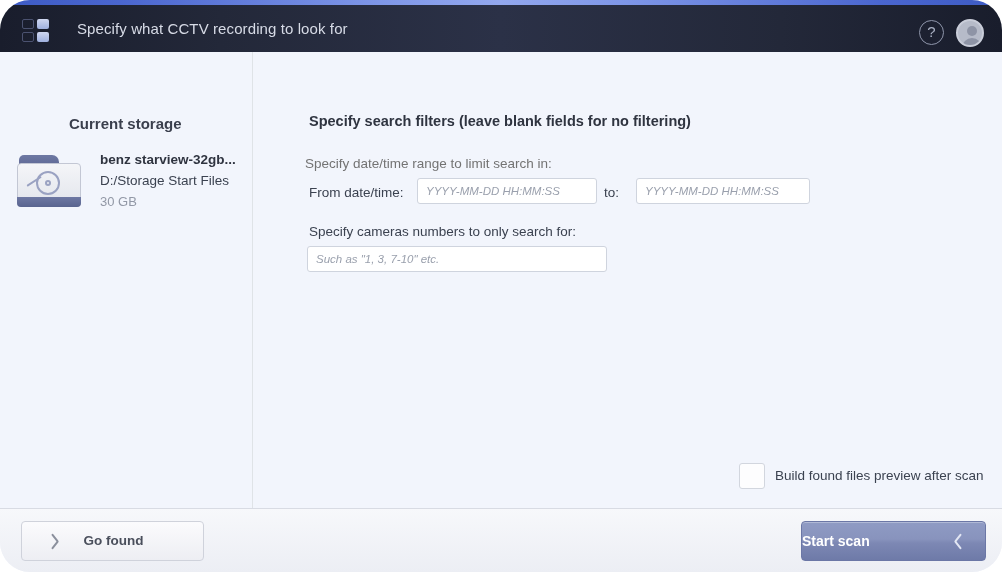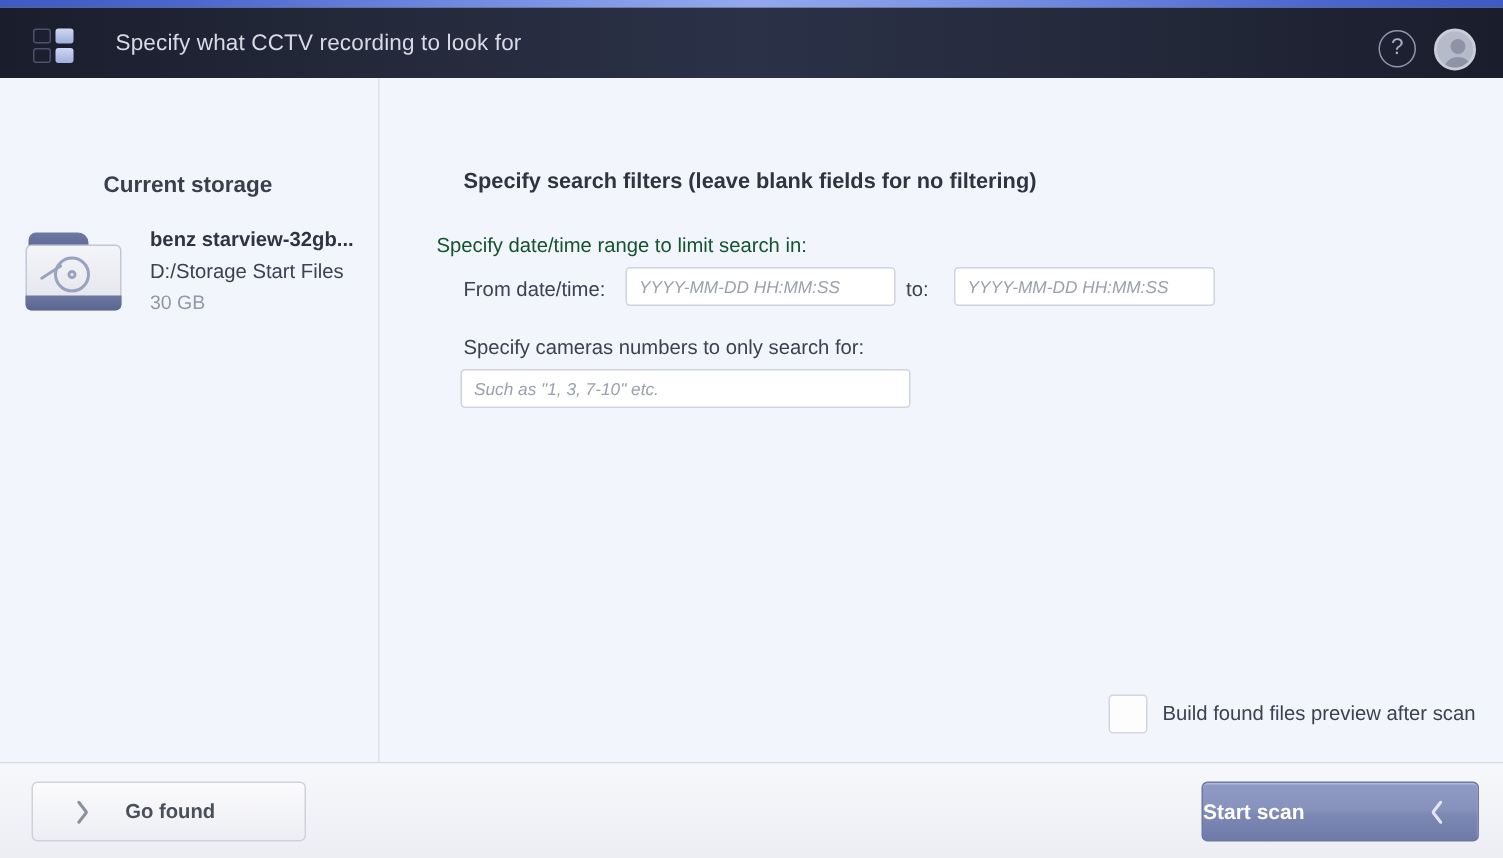--- a/index.html
+++ b/index.html
@@ -9,20 +9,21 @@
     background:#ffffff;
     overflow:hidden;
     -webkit-font-smoothing:antialiased;
   }
   #app{
     position:relative;
     width:1002px;height:572px;
     box-sizing:border-box;
     background:#f2f5fc;
     overflow:hidden;
+    border-radius:30px;
   }
 
   
   .accent-strip{
     position:absolute;left:0;top:0;width:1002px;height:5px;
     background:linear-gradient(to right,#3d5bc4 0%,#4a66cf 12%,#7f97e8 38%,#93a8ee 50%,#7f97e8 62%,#4a66cf 88%,#3d5bc4 100%);
   }
 
   
   .header{
@@ -107,21 +108,21 @@
   .storage-size{
     position:absolute;left:84px;top:42px;font-size:13px;color:#9298a6;white-space:nowrap;text-align:right;
   }
 
   
   .content{position:absolute;left:253px;top:0;width:749px;height:456px;}
   .section-title{
     position:absolute;left:56px;top:61px;font-size:14.5px;font-weight:bold;color:#2f3440;white-space:nowrap;
   }
   .label-daterange{
-    position:absolute;left:38px;top:104px;font-size:13.5px;color:#14532d;white-space:nowrap;
+    position:absolute;left:52px;top:104px;font-size:13.5px;color:#737373;white-space:nowrap;
   }
   .label-from{
     position:absolute;left:56px;top:133px;font-size:13.5px;color:#3b4250;white-space:nowrap;
   }
   .label-to{
     position:absolute;left:351px;top:133px;font-size:13.5px;color:#3b4250;white-space:nowrap;
   }
   .label-cameras{
     position:absolute;left:56px;top:172px;font-size:13.5px;color:#3b4250;white-space:nowrap;
   }

